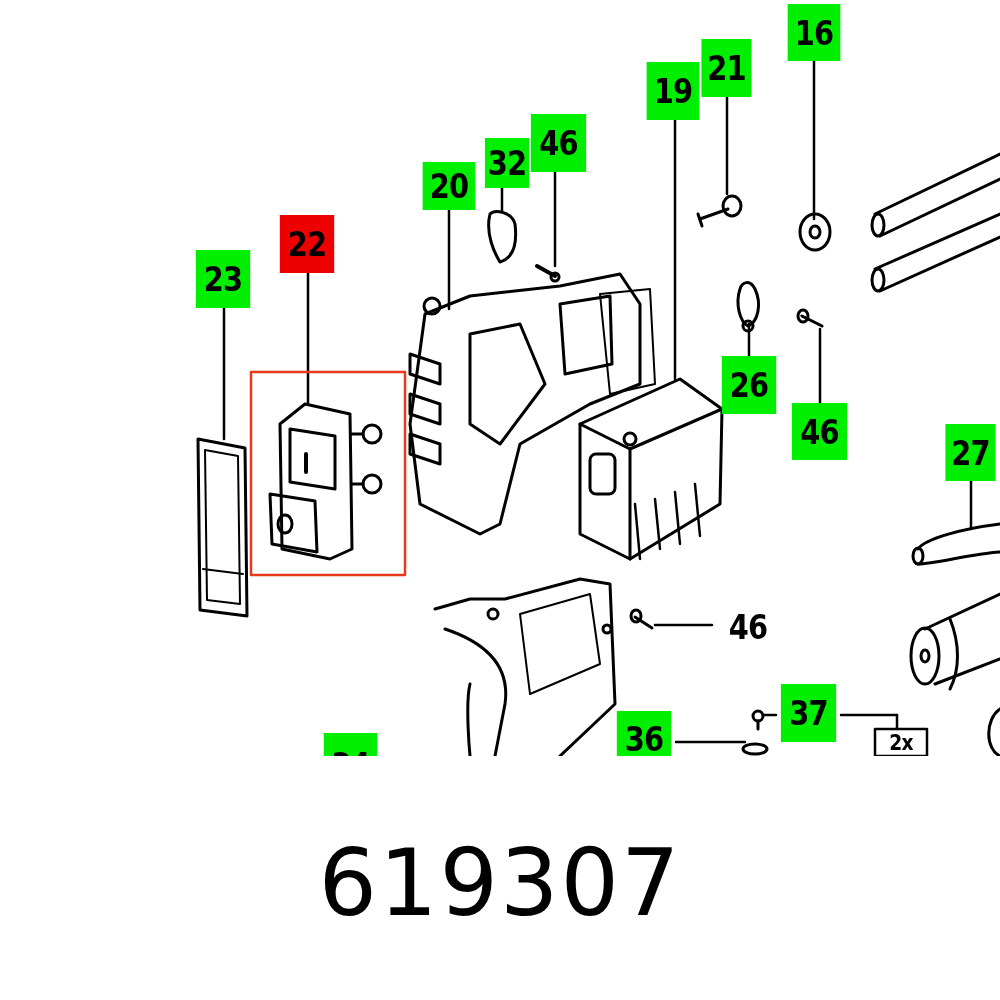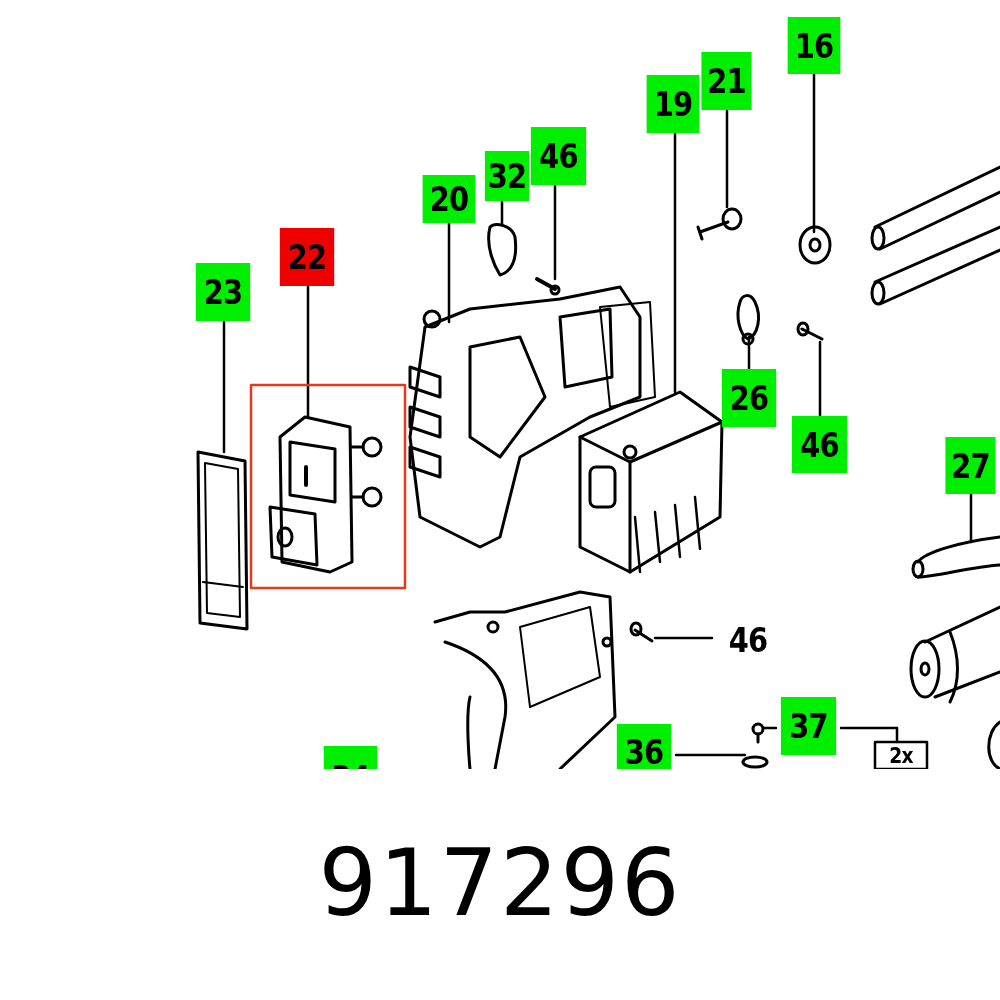--- a/index.html
+++ b/index.html
@@ -1,18 +1,18 @@
 <!DOCTYPE html>
 <html><head>
   <meta charset="utf-8">
   <style>
     html, body { margin: 0; padding: 0; background: #ffffff; }
     body { width: 1000px; height: 1000px; position: relative; overflow: hidden;
            font-family: "Liberation Sans", "DejaVu Sans", sans-serif; }
-    .diagram { position: absolute; left: 0; top: 17px; width: 1000px; height: 752px; overflow: hidden; }
+    .diagram { position: absolute; left: 0; top: 4px; width: 1000px; height: 752px; overflow: hidden; }
     .label { position: absolute; display: flex; align-items: center; justify-content: center;
              font-weight: bold; font-size: 34px; color: #000; letter-spacing: -1px;
              font-family: "DejaVu Sans", sans-serif; transform: scaleX(0.85); }
     .label.green { background: #00ee00; }
     .label.red { background: #ee0000; }
     .label.plain { background: transparent; }
     .part-number { position: absolute; left: 0; width: 1000px; top: 830px; text-align: center;
                    font-family: "DejaVu Sans", sans-serif; font-size: 92px; font-weight: normal;
                    color: #000; letter-spacing: 2px; }
     svg { position: absolute; left: 0; top: 0; }
@@ -164,13 +164,13 @@
   <div class="label green" style="left:717px;top:352px;width:64px;height:58px;">26</div>
   <div class="label green" style="left:787px;top:399px;width:65px;height:57px;">46</div>
   <div class="label green" style="left:941px;top:420px;width:59px;height:57px;">27</div>
   <div class="label plain" style="left:718px;top:600px;width:60px;height:45px;">46</div>
   <div class="label green" style="left:776px;top:680px;width:65px;height:58px;">37</div>
   <div class="label green" style="left:612px;top:707px;width:64px;height:45px;align-items:flex-start;padding-top:8px;box-sizing:border-box;">36</div>
   <div class="label green" style="left:319px;top:729px;width:63px;height:23px;overflow:hidden;align-items:flex-start;padding-top:12px;box-sizing:border-box;">34</div>
   <div class="label plain" style="left:875px;top:725px;width:52px;height:27px;font-size:22px;">2x</div>
 </div>
 
-<div class="part-number">917296</div>
+<div class="part-number">619307</div>
 
 </body></html>

